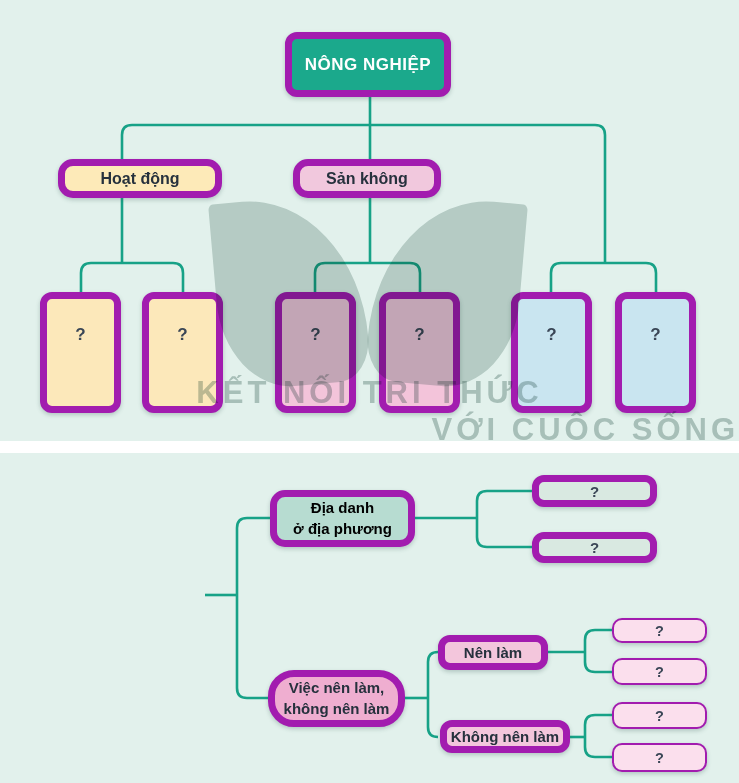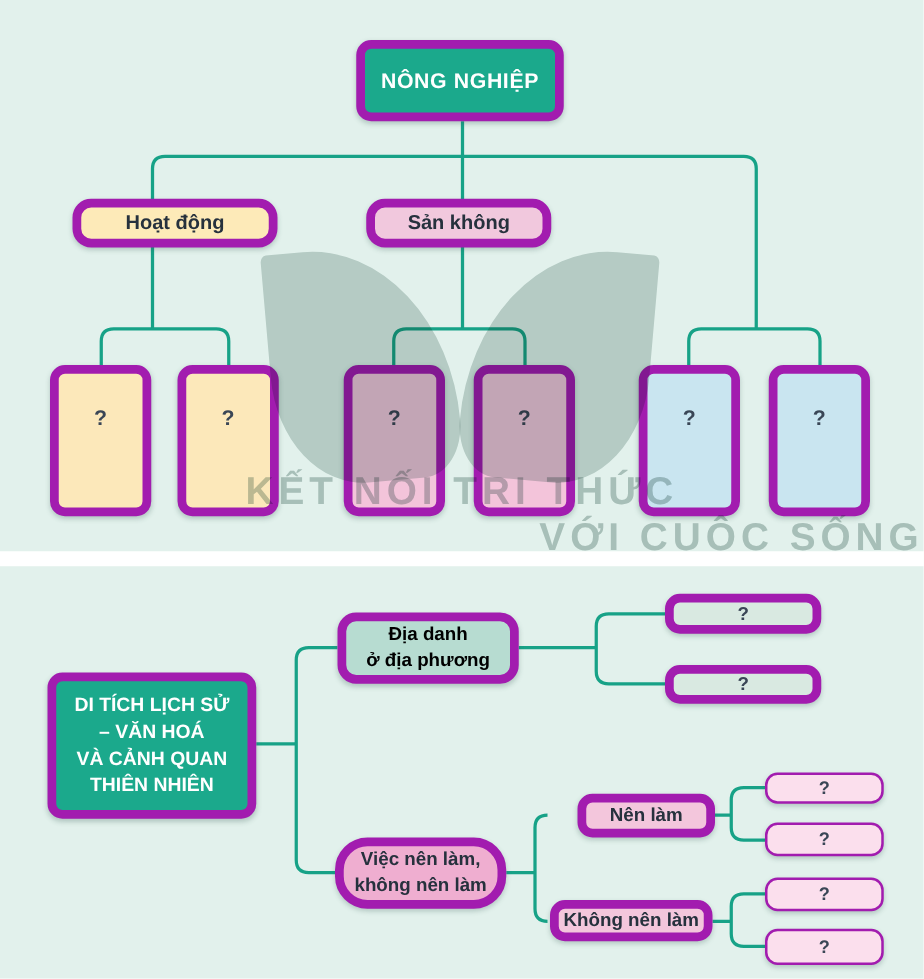--- a/index.html
+++ b/index.html
@@ -61,21 +61,21 @@
   #wm-t2{top:412px;text-align:right;}
 
   
   #root2{left:38px;top:85px;width:167px;height:117px;border-radius:12px;font-size:15.5px;}
   #nd-place{left:270px;top:37px;width:145px;height:57px;border-radius:15px;background:#b7dcd1;color:#000000;font-size:15px;}
   .mintq{left:532px;width:125px;border-radius:12px;background:#d9e9e1;font-size:15px;color:#3a4656;}
   #mq1{top:22px;height:32px;}
   #mq2{top:79px;height:31px;}
   #nd-act{left:268px;top:217px;width:137px;height:57px;border-radius:26px;background:#efaed0;font-size:15px;}
   .subpink{border-radius:12px;background:#f3c6dc;font-size:15px;}
-  #nd-do{left:462px;top:182px;width:110px;height:35px;}
+  #nd-do{left:438px;top:182px;width:110px;height:35px;}
   #nd-dont{left:440px;top:267px;width:130px;height:33px;}
   .paleq{left:612px;width:95px;border-radius:10px;background:#fbdfed;border-width:2.5px;font-size:14.5px;color:#3a4656;}
   #pq-d1{top:165px;height:25px;}
   #pq-d2{top:205px;height:27px;}
   #pq-n1{top:249px;height:27px;}
   #pq-n2{top:290px;height:29px;}
 </style>
 </head>
 <body>
 
@@ -119,24 +119,20 @@
       <path d="M532 38 H487 Q477 38 477 48 V84 Q477 94 487 94 H532"></path>
       <path d="M405 245 H428"></path>
       <path d="M438 199 Q428 199 428 209 V274 Q428 284 438 284"></path>
       <path d="M548 199 H585"></path>
       <path d="M612 177 H595 Q585 177 585 187 V209 Q585 219 595 219 H612"></path>
       <path d="M570 284 H585"></path>
       <path d="M612 262 H595 Q585 262 585 272 V294 Q585 304 595 304 H612"></path>
     </g>
   </svg>
 
-  <div class="node teal multiline" id="root2">DI TÍCH LỊCH SỬ
-– VĂN HOÁ
-VÀ CẢNH QUAN
-THIÊN NHIÊN</div>
 
   <div class="node multiline" id="nd-place">Địa danh
 ở địa phương</div>
   <div class="node mintq" id="mq1">?</div>
   <div class="node mintq" id="mq2">?</div>
 
   <div class="node multiline" id="nd-act">Việc nên làm,
 không nên làm</div>
 
   <div class="node subpink" id="nd-do">Nên làm</div>

